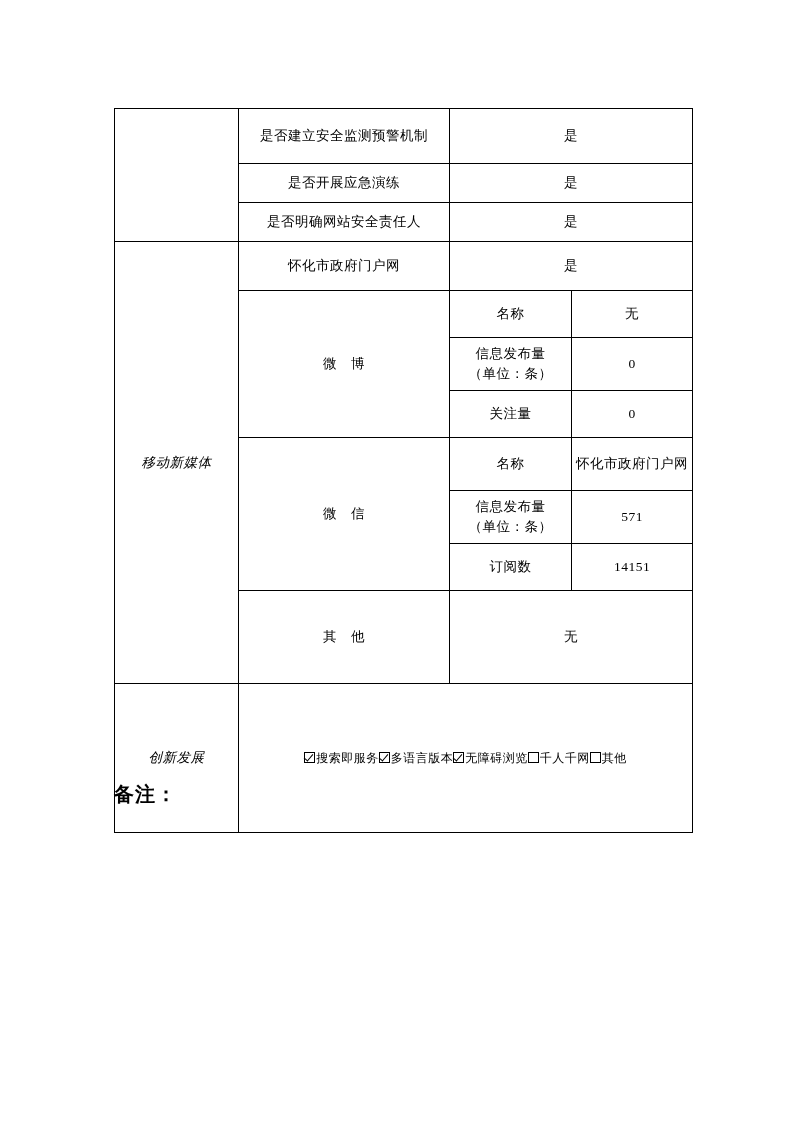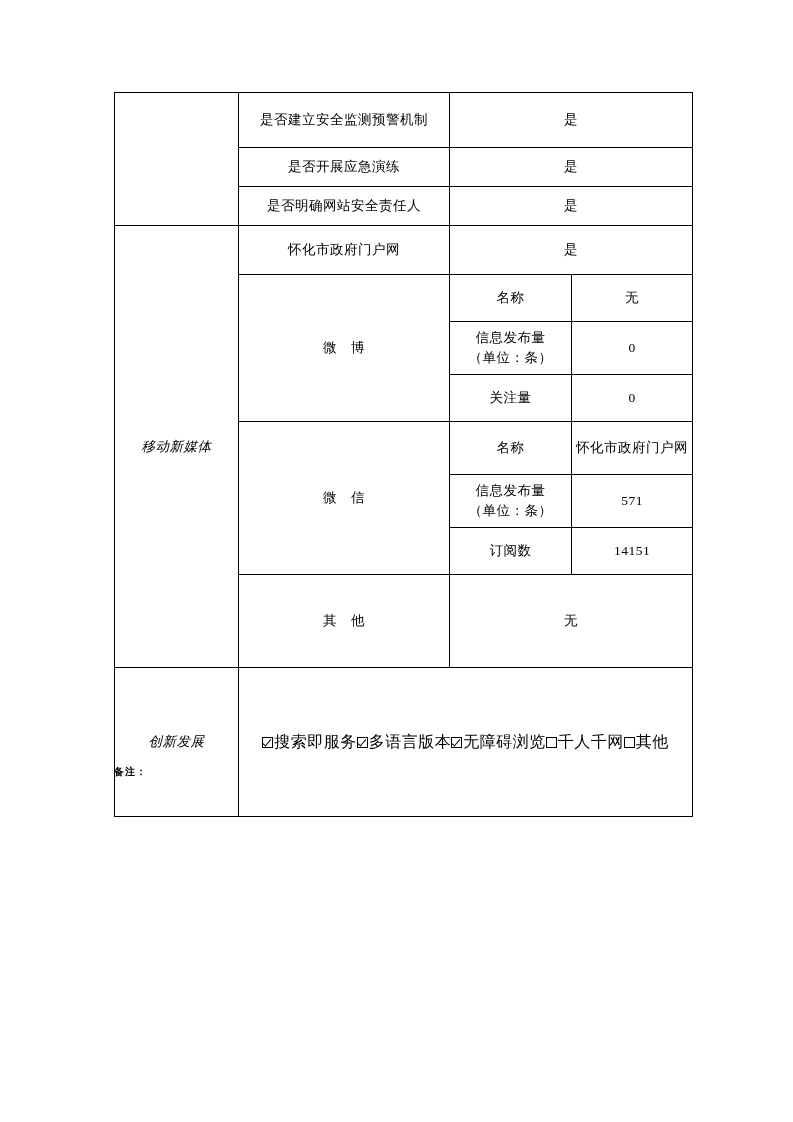--- a/index.html
+++ b/index.html
@@ -9,21 +9,21 @@
   }
   body {
     width: 793px;
     height: 1122px;
     position: relative;
     font-family: "Liberation Serif", "DejaVu Serif", serif;
     color: #000000;
   }
   .page {
     position: absolute;
-    left: 0; top: 0;
+    left: 0; top: 16px;
     width: 793px;
     height: 972px;
     overflow: hidden;
   }
   table.main {
     position: absolute;
     left: 114px;
     top: 92px;
     width: 578px;
     border-collapse: collapse;
@@ -53,21 +53,21 @@
     line-height: 1.5;
   }
   .innovation-cell {
     height: 140px;
     vertical-align: top;
     padding-top: 62px;
   }
   .checkline {
     display: inline-block;
     white-space: nowrap;
-    font-size: 16px;
+    font-size: 12px;
   }
   .cbox {
     display: inline-block;
     width: 11px;
     height: 11px;
     border: 1px solid #000000;
     position: relative;
     vertical-align: -1px;
     margin-right: 1px;
     box-sizing: border-box;
@@ -84,21 +84,21 @@
     transform: rotate(40deg);
   }
   .chk-item {
     margin-right: 0px;
     white-space: nowrap;
   }
   .remark {
     position: absolute;
     left: 114px;
     top: 765px;
-    font-size: 10px;
+    font-size: 20px;
     font-weight: bold;
     letter-spacing: 1px;
   }
   .pagenum {
     position: absolute;
     left: 0;
     top: 1040px;
     width: 793px;
     text-align: center;
     font-size: 14px;

